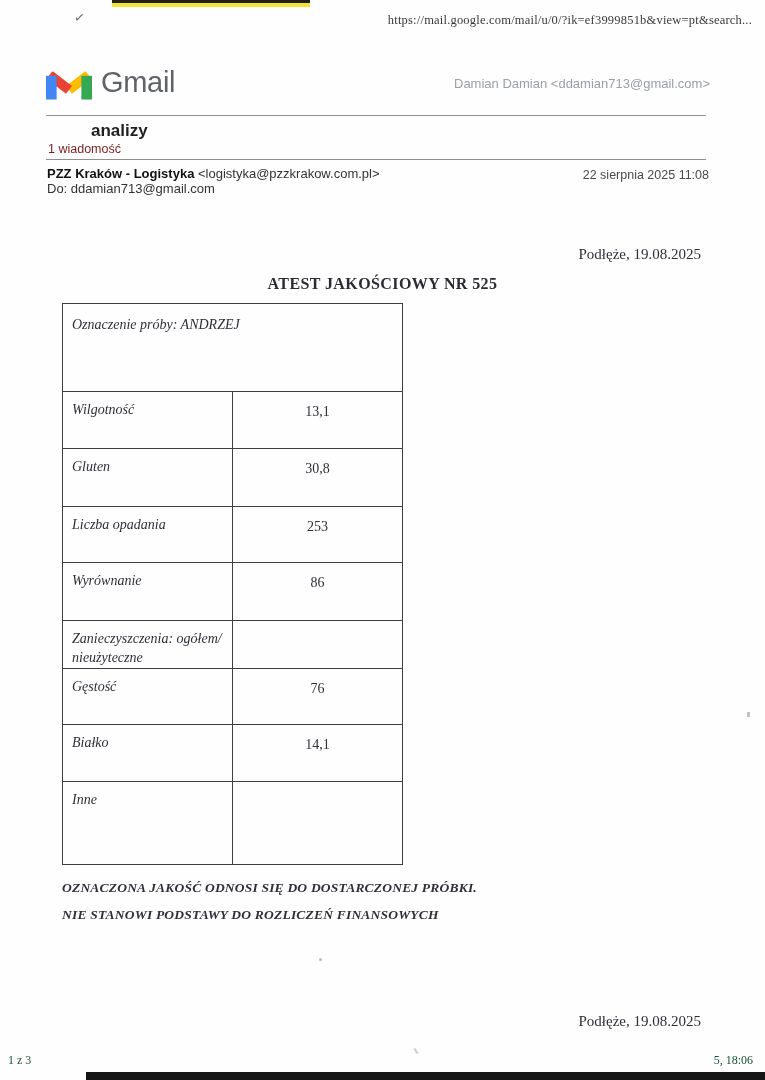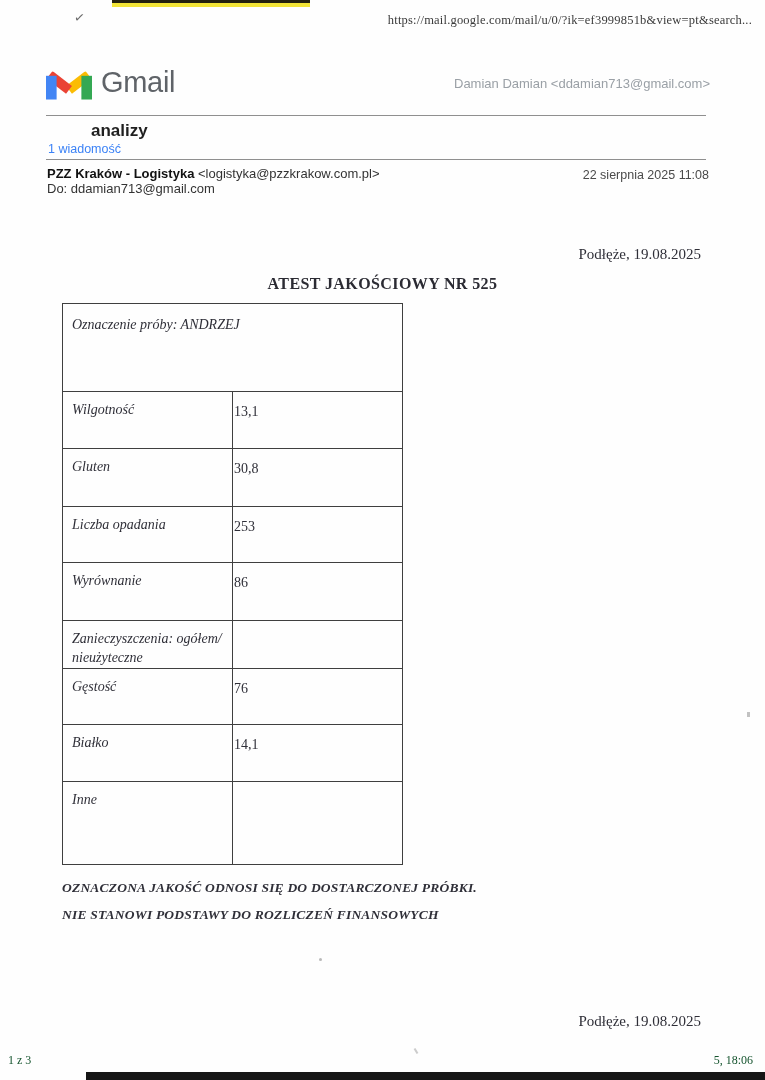--- a/index.html
+++ b/index.html
@@ -27,39 +27,39 @@
   .gmail-logo svg{display:block;}
   .gmail-word{margin-left:9px;font-family:"Liberation Sans",sans-serif;
     font-size:29px;color:#5f6368;letter-spacing:-.3px;}
   .account{top:76px;right:55px;font-family:"Liberation Sans",sans-serif;
     font-size:13px;color:#9aa0a6;}
   .rule{left:46px;width:660px;height:0;border-top:1px solid #8f8f8f;}
   .rule1{top:115px;} .rule2{top:159px;}
   .subject{left:47px;top:121px;font-family:"Liberation Sans",sans-serif;
     font-size:17px;font-weight:bold;color:#1f1f1f;margin-left:44px;}
   .msg-count{left:48px;top:142px;font-family:"Liberation Sans",sans-serif;
-    font-size:12.5px;color:#3b82f6;}
+    font-size:12.5px;color:#7f1d1d;}
   .sender{left:47px;top:166px;font-family:"Liberation Sans",sans-serif;font-size:13px;color:#333;}
   .sender b{color:#111;}
   .msg-date{top:168px;right:56px;font-family:"Liberation Sans",sans-serif;font-size:12.5px;color:#4a4a4a;}
   .to-line{left:47px;top:181px;font-family:"Liberation Sans",sans-serif;font-size:13px;color:#333;}
 
   
   .place-date{right:64px;font-size:15px;color:#2f2f38;}
   .pd-top{top:246px;} .pd-bottom{top:1013px;}
   .doc-title{left:0;top:275px;width:765px;text-align:center;
     font-size:16px;font-weight:bold;letter-spacing:.4px;color:#2b2b33;}
 
   table.cert-table{position:absolute;left:62px;top:303px;width:341px;
     border-collapse:collapse;table-layout:fixed;}
   table.cert-table td{border:1px solid #3f3f3f;vertical-align:top;
     font-size:14px;color:#2f2f38;overflow:hidden;}
   td.sample{font-style:italic;font-size:15px;padding:13px 8px 0 9px;}
   td.lbl{width:178px;font-style:italic;font-size:14px;padding:9px 2px 0 9px;line-height:1.35;margin-left:16px;}
-  td.val{text-align:left;vertical-align:middle;padding-top:12px;font-size:15px;}
+  td.val{text-align:center;vertical-align:middle;padding-top:12px;font-size:15px;}
 
   .disclaimer{left:62px;font-size:13.5px;font-weight:bold;font-style:italic;
     color:#2f2f38;letter-spacing:.2px;}
   .disc1{top:880px;} .disc2{top:907px;}
 
   .footer{font-size:12px;color:#14532d;}
   .foot-left{left:8px;top:1053px;}
   .foot-right{right:12px;top:1053px;}
 </style>
 </head>

